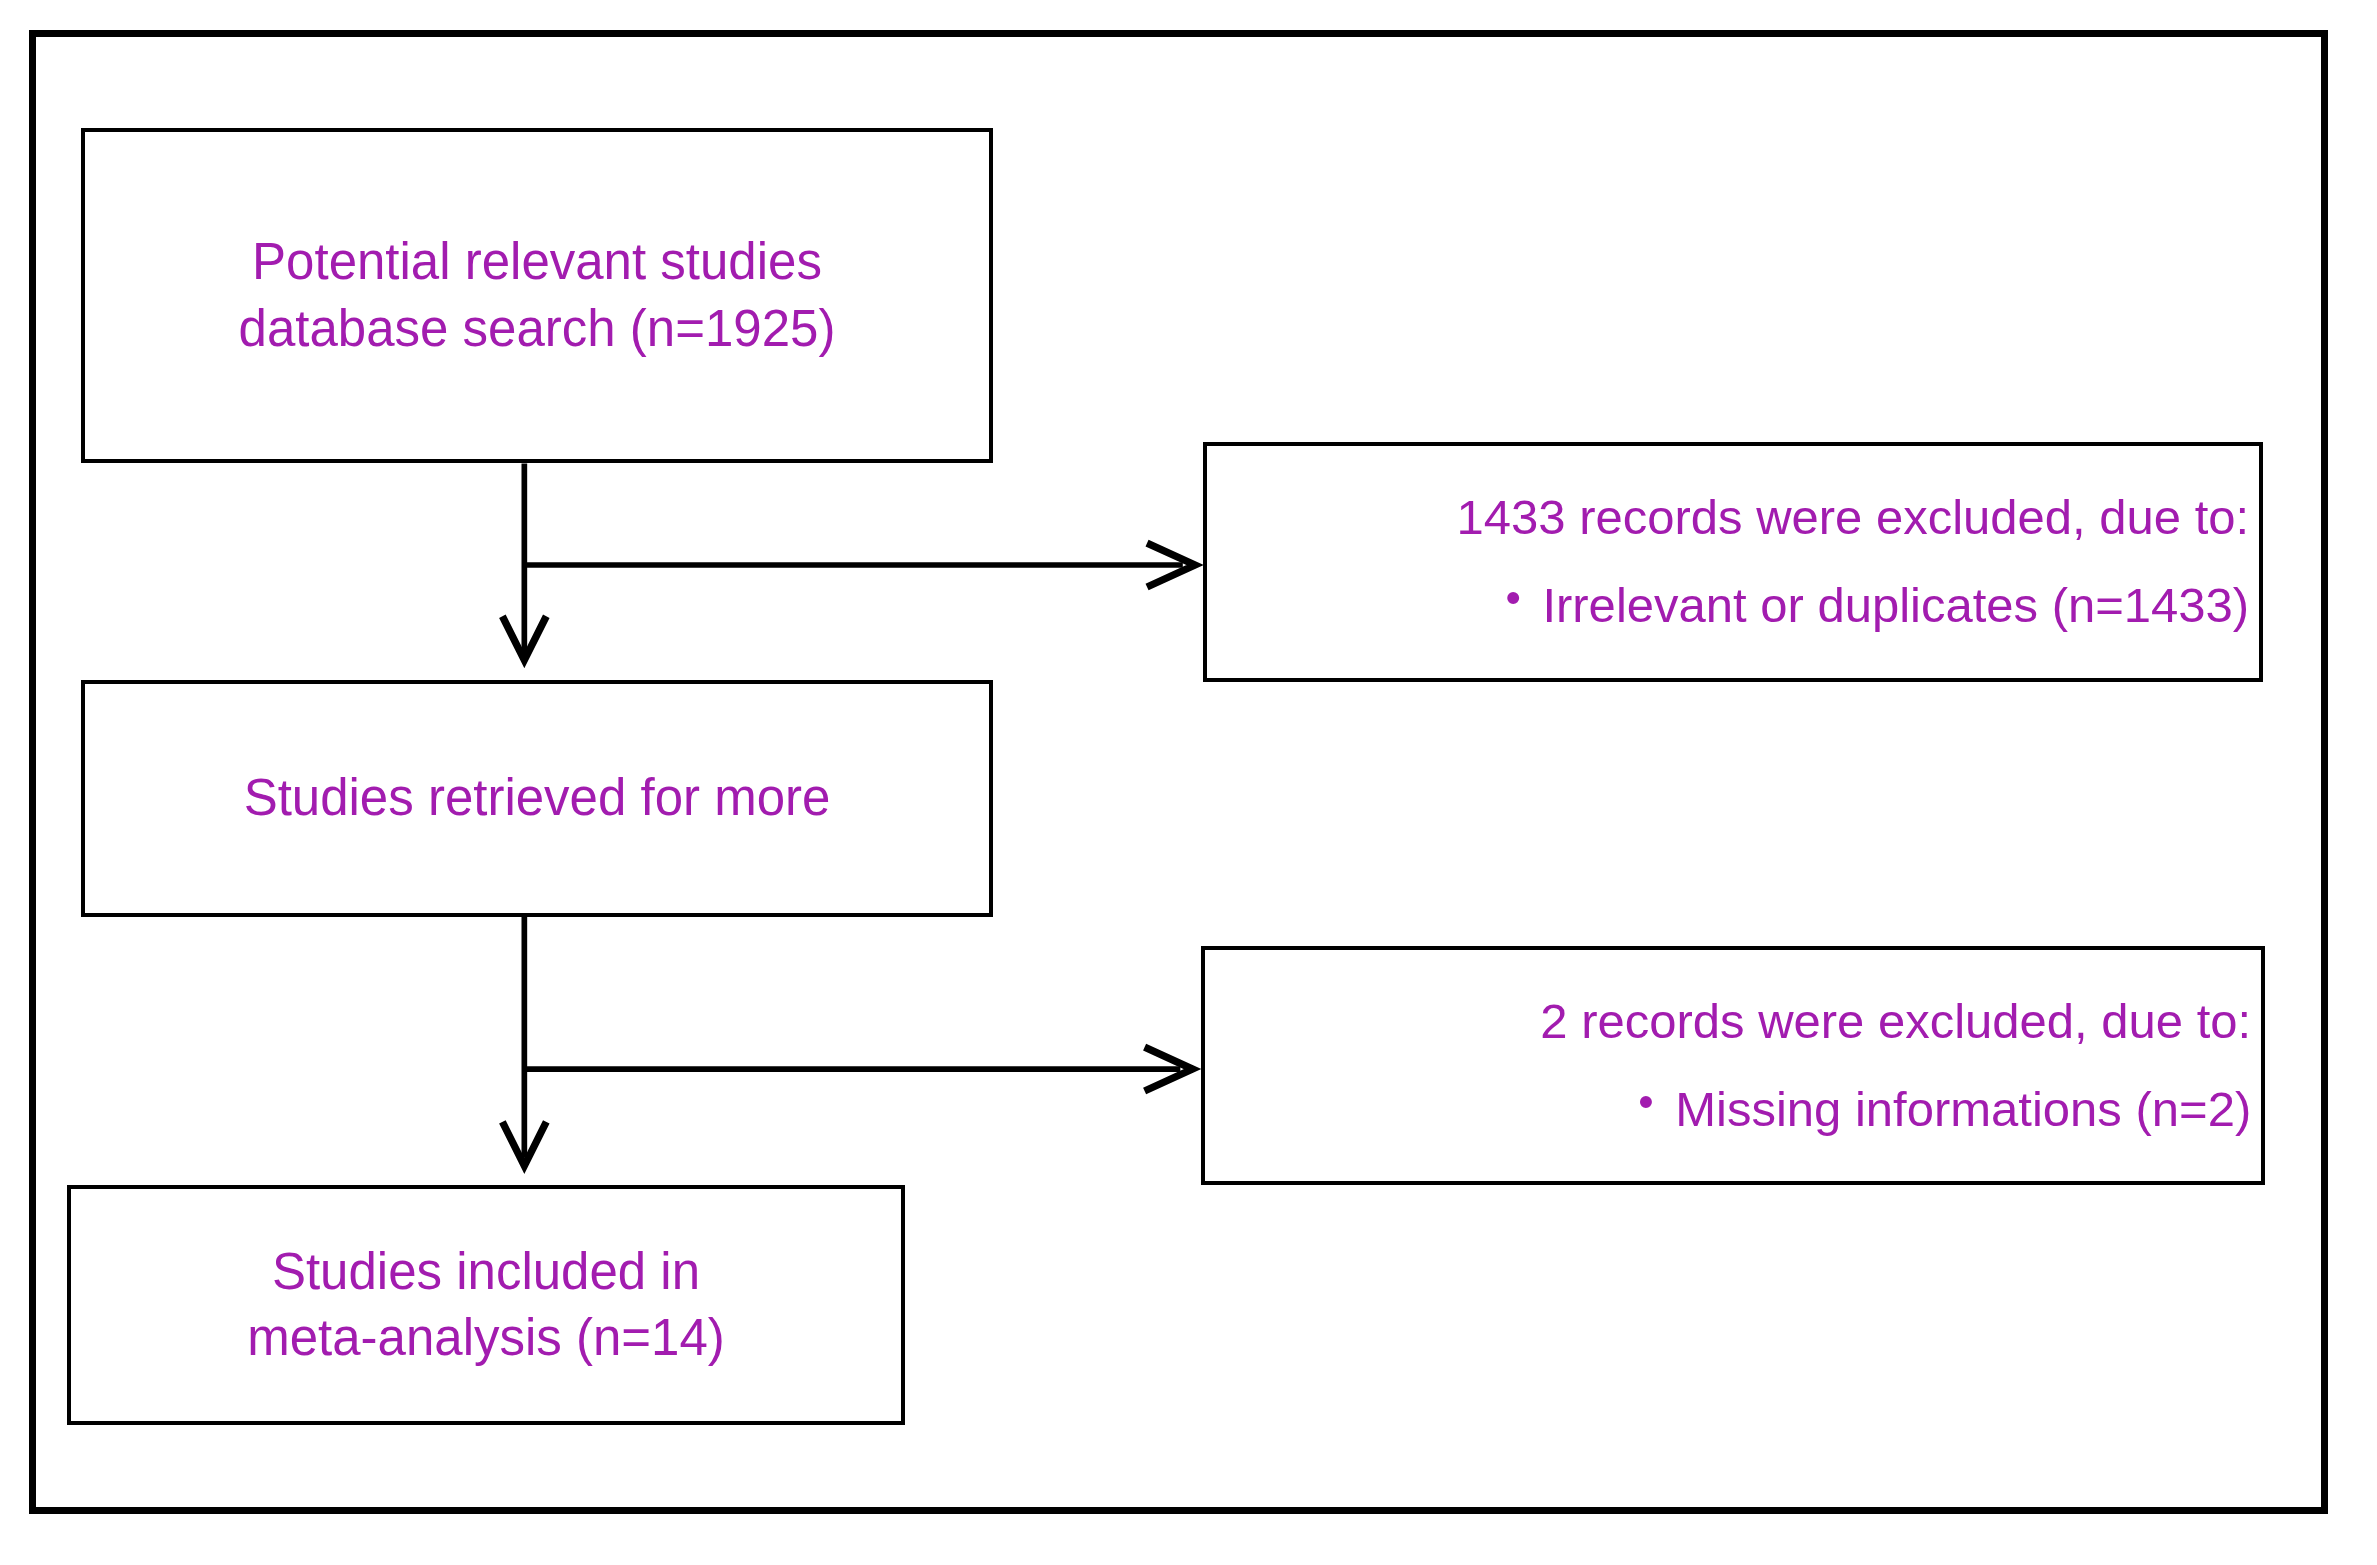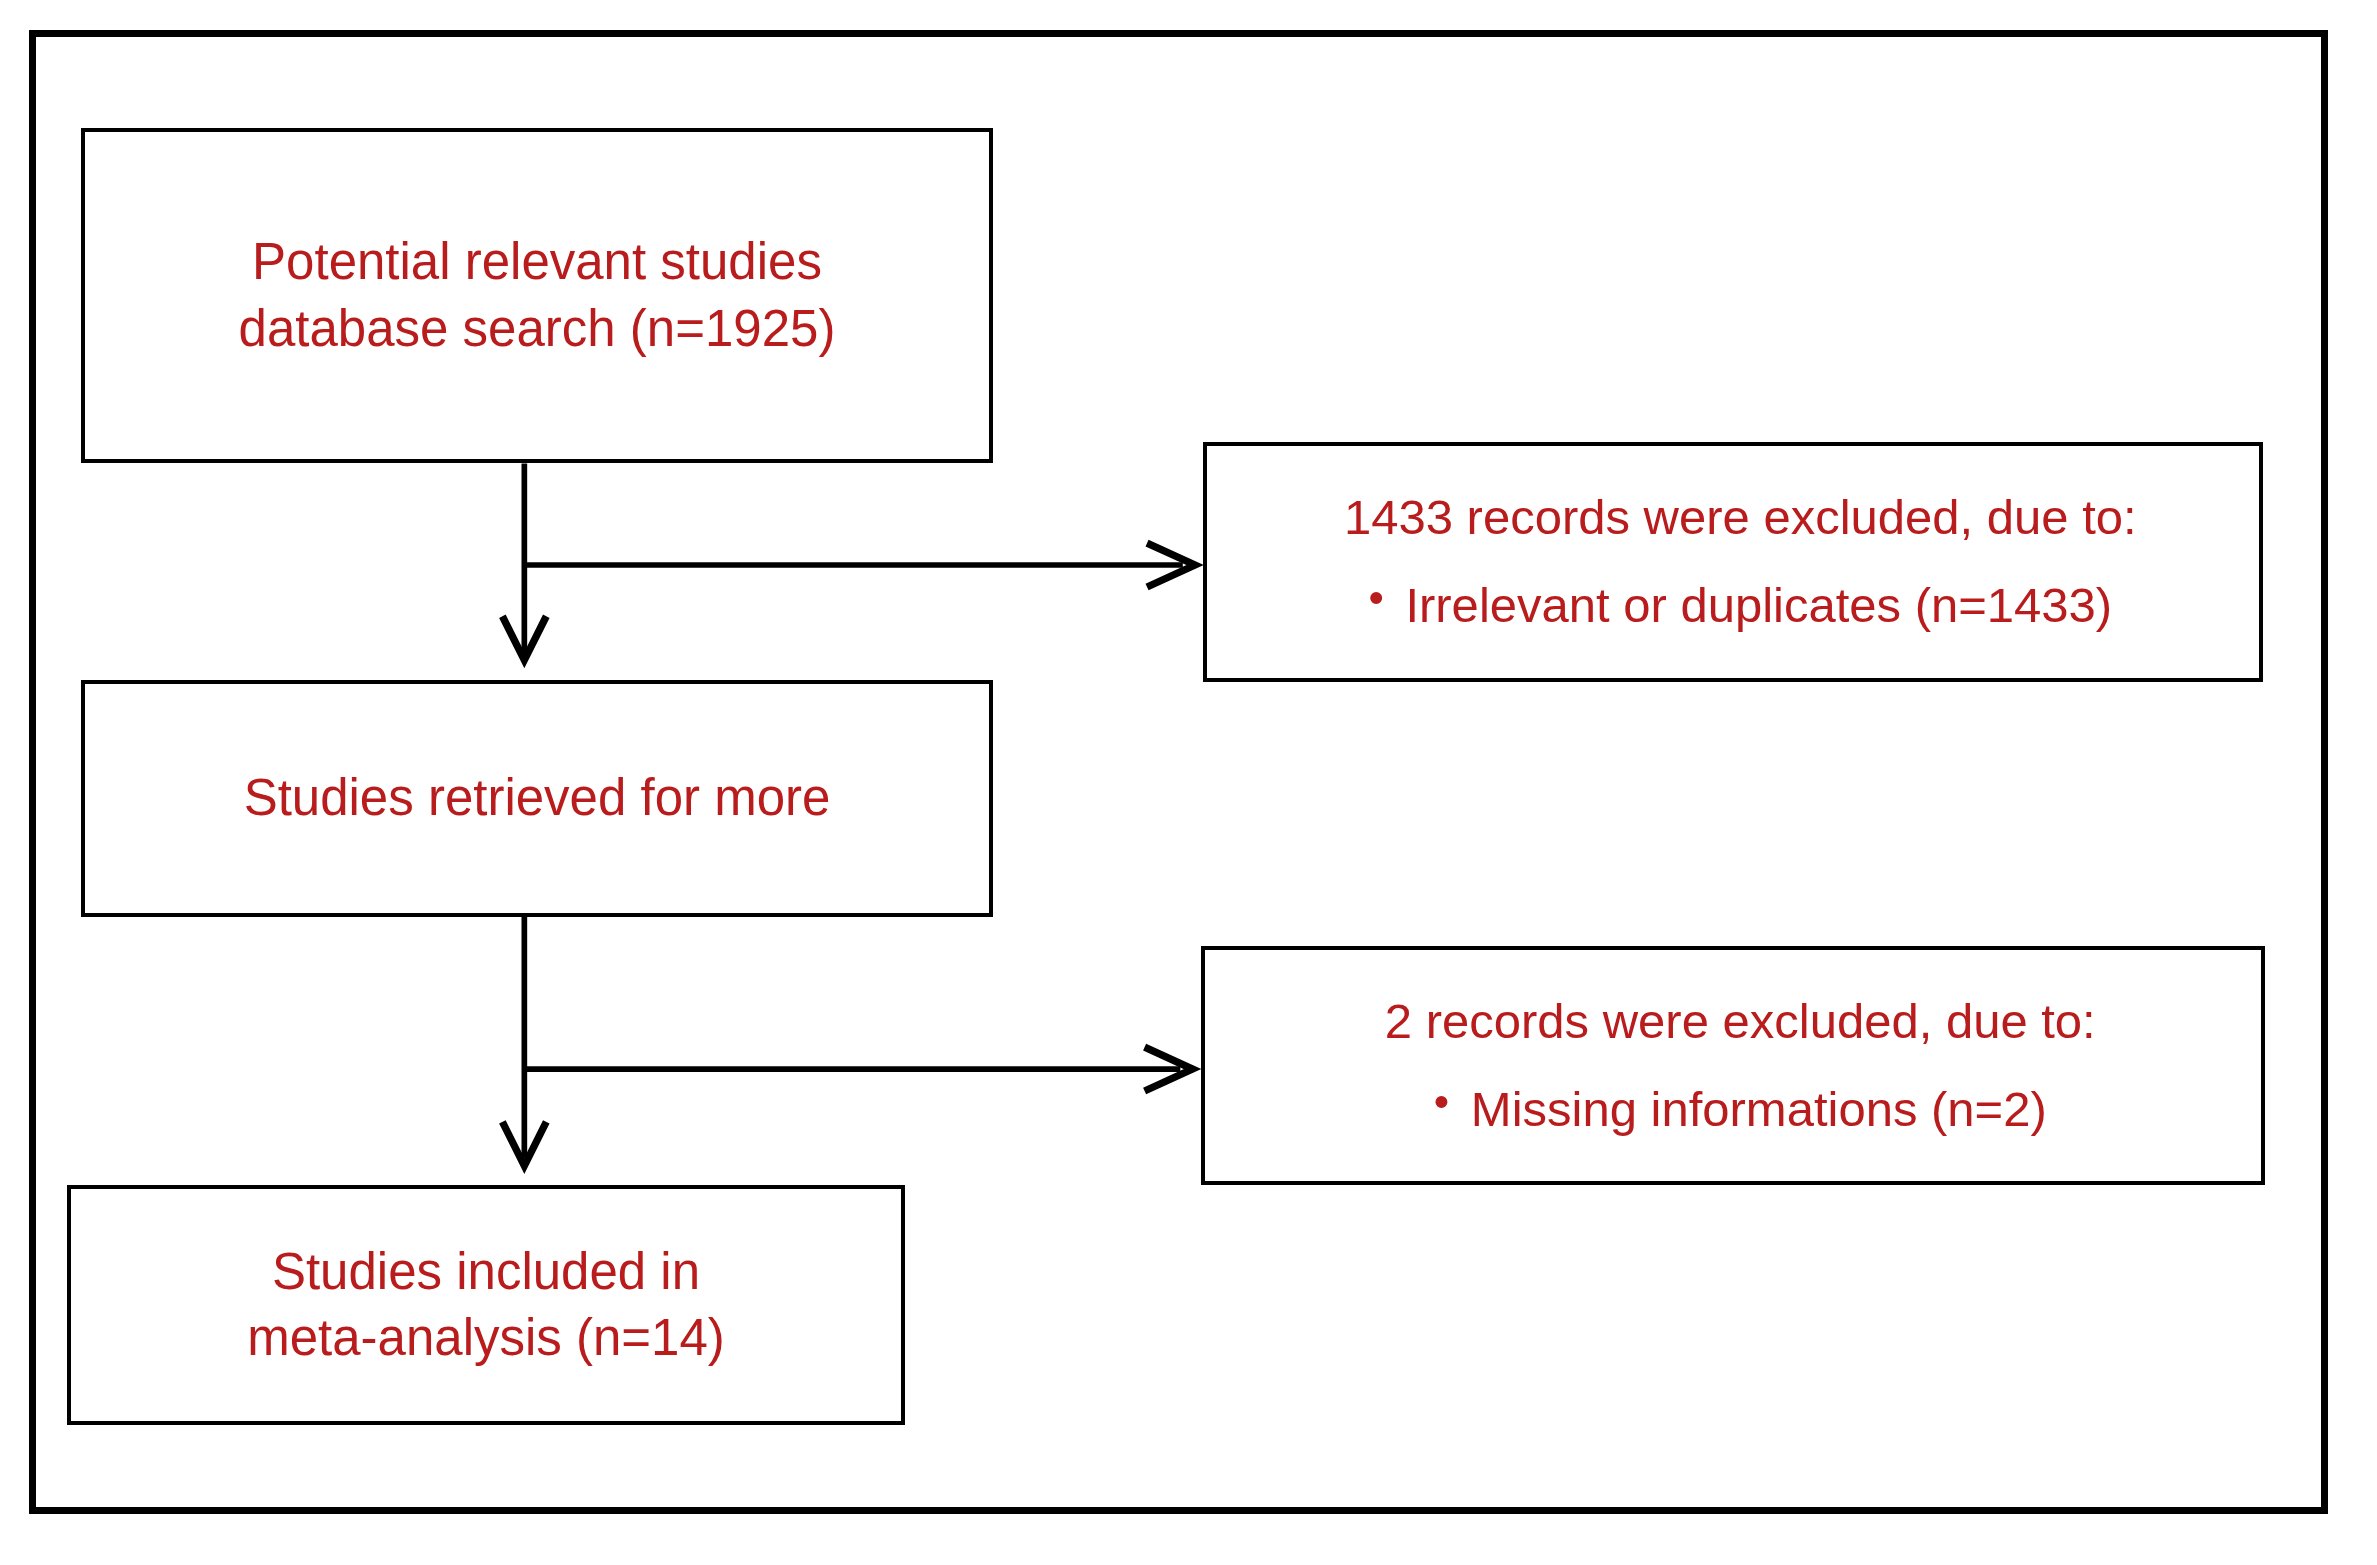--- a/index.html
+++ b/index.html
@@ -35,36 +35,36 @@
   .flow-box {
     position: absolute;
     box-sizing: border-box;
     border: 4.1px solid #000000;
     background: #ffffff;
     display: flex;
     flex-direction: column;
     align-items: center;
     justify-content: center;
     text-align: center;
-    color: #b91c1c;
+    color: #a21caf;
     line-height: 1.30;
   }
   .flow-box .line {
     display: block;
     white-space: nowrap;
   }
 
   
   .main-box {
     font-size: 51px;
   }
 
   
   .excl-box {
-    align-items: center;
+    align-items: flex-end;
     justify-content: center;
     text-align: left;
     font-size: 49px;
     padding-left: 24.4px;
     padding-right: 9.8px;
   }
   .excl-heading {
     display: block;
     white-space: nowrap;
     margin-bottom: 24.4px;

